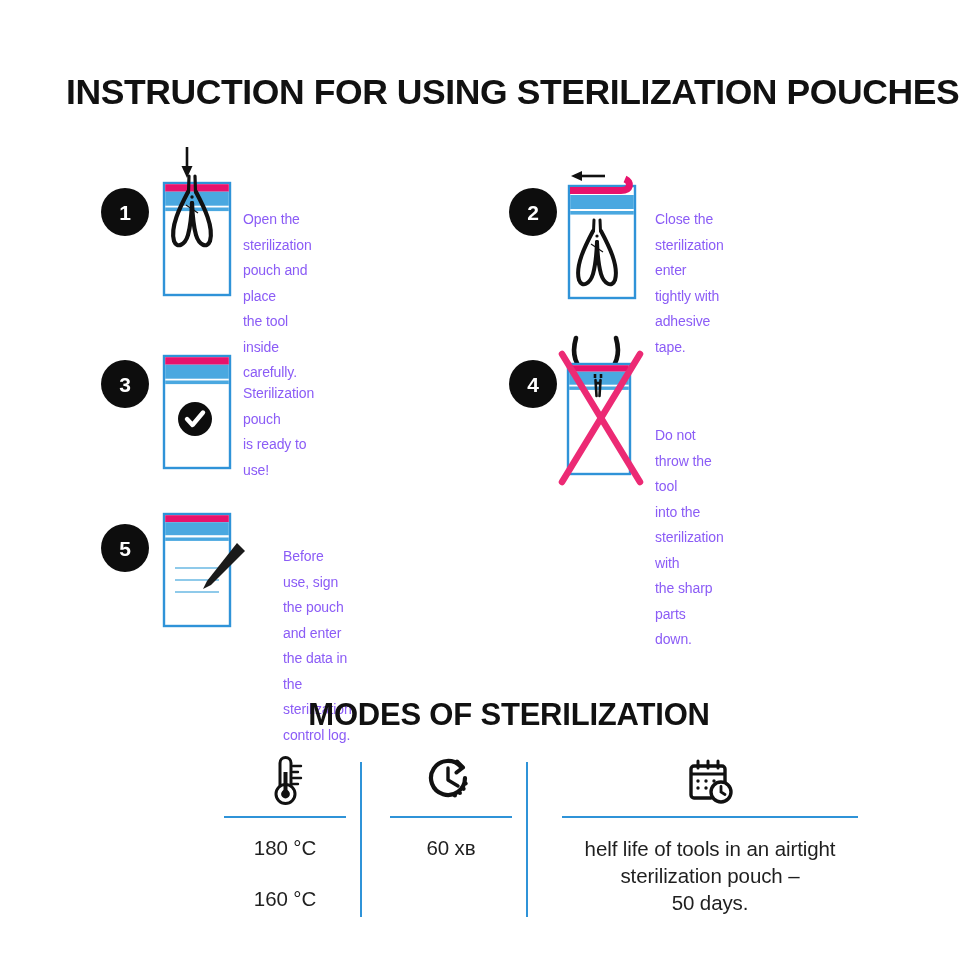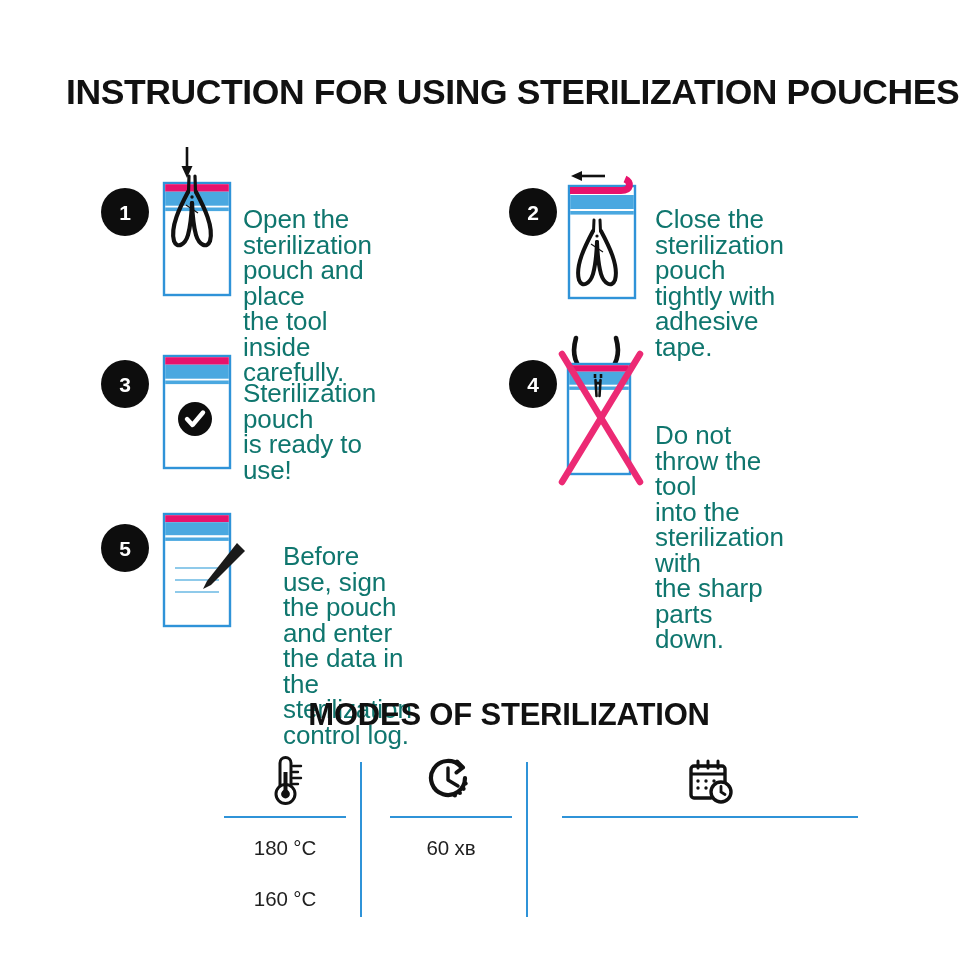--- a/index.html
+++ b/index.html
@@ -41,23 +41,23 @@
     border-radius: 50%;
     background: #0d0d0d;
     color: #ffffff;
     font-size: 21px;
     font-weight: bold;
     display: flex; align-items: center; justify-content: center;
     line-height: 1;
   }
   .step-text {
     position: absolute;
-    font-size: 26px;
+    font-size: 14px;
     line-height: 25.5px;
-    color: #0f766e;
+    color: #8b5cf6;
     letter-spacing: -0.1px;
     white-space: pre-line;
   }
   .art { position: absolute; }
   .art svg { display: block; }
 
   
   .modes { position: absolute; left: 0; top: 752px; width: 980px; height: 170px; margin-left: 45px; }
   .mode-col { position: absolute; text-align: center; }
   .mode-icon { height: 58px; display: flex; align-items: center; justify-content: center; }
@@ -135,21 +135,21 @@
         <g fill="none" stroke="#111">
           <path d="M31 52 L30.5 63 M37 52 L37.5 63" stroke-width="3" stroke-linecap="round"></path>
           <path d="M30 63 C22 78, 12 98, 16 112 C19 120, 27 116, 30 106 C32.5 97, 33.6 84, 34 74" stroke-width="4" stroke-linecap="round"></path>
           <path d="M38 63 C46 78, 56 98, 52 112 C49 120, 41 116, 38 106 C35.5 97, 34.4 84, 34 74" stroke-width="4" stroke-linecap="round"></path>
           <line x1="28" y1="76" x2="40" y2="84" stroke-width="1.1"></line>
           <circle cx="34" cy="68" r="1.6" fill="#111" stroke="none"></circle>
         </g>
       </svg>
     </div>
     <div class="step-text" style="left:655px;top:207px;">Close the sterilization
-pouch tightly with
+enter tightly with
 adhesive tape.</div>
   </div>
 
   <div class="step" style="left:0;top:0;">
     <div class="badge" style="left:101px;top:360px;">3</div>
     <div class="art" style="left:158px;top:352px;">
       <svg width="80" height="125" viewBox="0 0 80 125" aria-hidden="true">
         <rect x="6" y="4" width="66" height="112" fill="#fff" stroke="#2f93d8" stroke-width="2.4"></rect>
         <rect x="7.2" y="5.2" width="63.6" height="7.5" fill="#e8126c"></rect>
         <rect x="7.2" y="12.7" width="63.6" height="14" fill="#4aa8e0"></rect>
@@ -283,16 +283,19 @@
               <circle cx="22" cy="26" r="1.7"></circle>
               <circle cx="30" cy="26" r="1.7"></circle>
             <circle cx="14" cy="33" r="1.7"></circle>
               <circle cx="22" cy="33" r="1.7"></circle>
           </g>
           <circle cx="37" cy="37" r="10" fill="#fff" stroke="#111" stroke-width="3.4"></circle>
           <path d="M37 31.5 V37 L41 39.5" fill="none" stroke="#111" stroke-width="2.8" stroke-linecap="round"></path>
         </svg>
       </div>
       <div class="mode-rule" style="width:296px;"></div>
+      <div class="mode-note">helf life of tools in an airtight
+sterilization pouch –
+50 days.</div>
     </div>
 
   </div>
 </div>
 
 </body></html>

